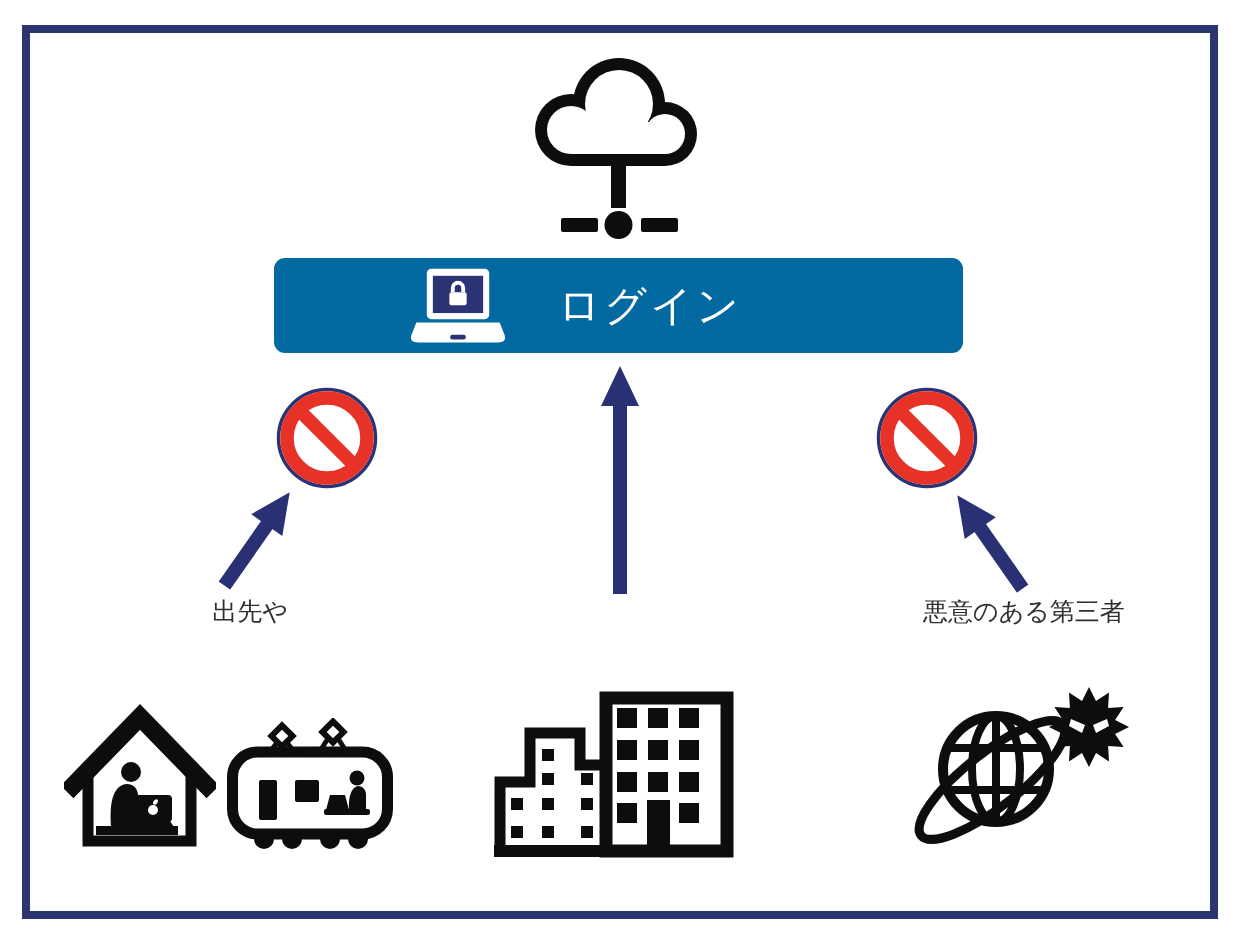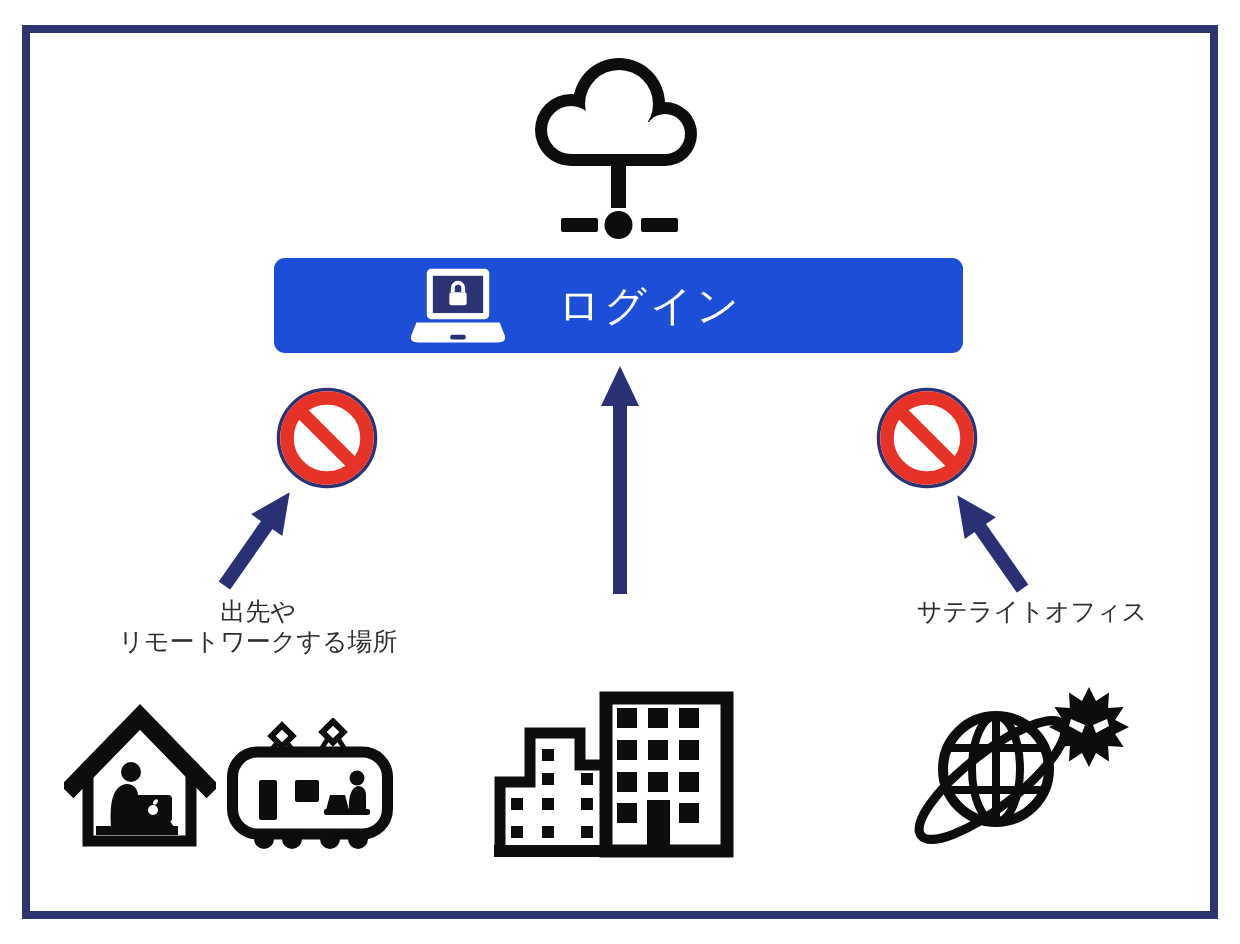--- a/index.html
+++ b/index.html
@@ -7,31 +7,30 @@
     position:relative;width:1240px;height:944px;background:#ffffff;overflow:hidden;
     font-family:"Liberation Sans","DejaVu Sans",sans-serif;
   }
   .frame{
     position:absolute;left:22px;top:25px;width:1196px;height:894px;
     border:8px solid #2c356f;box-sizing:border-box;background:transparent;
   }
   .abs{position:absolute;}
   .banner{
     position:absolute;left:274px;top:258px;width:689px;height:95px;
-    background:#1d4ed8;border-radius:11px;text-decoration:underline;
+    background:#0369a1;border-radius:11px;text-decoration:underline;
   }
   .banner .laptop{position:absolute;left:132px;top:9px;width:104px;height:80px;}
   .banner .label{
     position:absolute;left:284px;top:0;height:95px;display:flex;align-items:center;
     color:#ffffff;font-size:42px;letter-spacing:3px;font-weight:400;white-space:nowrap;
   }
   .group-label{
     position:absolute;text-align:center;color:#2f2f2f;font-size:25px;line-height:30px;
     white-space:nowrap;
-    margin-left:8px;
   }
   .group-label span{display:block;}
   .arrow-mid{position:absolute;left:598px;top:366px;}
   .arrow-left{position:absolute;left:235px;top:482px;transform:rotate(35deg);}
   .arrow-right{position:absolute;left:968px;top:485px;transform:rotate(-35deg);}
   .nosign-left{position:absolute;left:275px;top:386px;}
   .nosign-right{position:absolute;left:875px;top:386px;}
 </style>
 </head>
 <body>
@@ -94,24 +93,23 @@
     <line x1="23.7" y1="23.7" x2="80.3" y2="80.3" stroke="#e63227" stroke-width="13.5"></line>
   </svg>
   <svg class="nosign-right" width="104" height="104" viewBox="0 0 104 104">
     <circle cx="52" cy="52" r="48.5" fill="#ffffff" stroke="#2b3374" stroke-width="3.5"></circle>
     <circle cx="52" cy="52" r="40" fill="none" stroke="#e63227" stroke-width="13.5"></circle>
     <line x1="23.7" y1="23.7" x2="80.3" y2="80.3" stroke="#e63227" stroke-width="13.5"></line>
   </svg>
 
   <div class="group-label" style="left:110px;top:596px;width:280px;">
     <span>出先や</span>
-    <span>リモートワークする場所</span>
   </div>
   <div class="group-label" style="left:848px;top:596px;width:352px;">
-    <span>サテライトオフィス</span>
+    <span>悪意のある第三者</span>
   </div>
 
   <svg class="abs" style="left:64px;top:700px;" width="152" height="152" viewBox="0 0 152 152">
     <path d="M3,92 L76,17 L149,92" fill="none" stroke="#0d0d0d" stroke-width="18" stroke-linejoin="miter"></path>
     <path d="M24,70 V141 H127 V70" fill="none" stroke="#0d0d0d" stroke-width="11"></path>
     <g fill="#0d0d0d">
       <circle cx="67" cy="72" r="10"></circle>
       <path d="M47,127 C45,100 50,85 63,84 C70,84 74,89 74,96 L74,127 Z"></path>
       <rect x="70" y="95" width="38" height="27" rx="4"></rect>
       <polygon points="72,121 106,121 110,127 68,127"></polygon>

